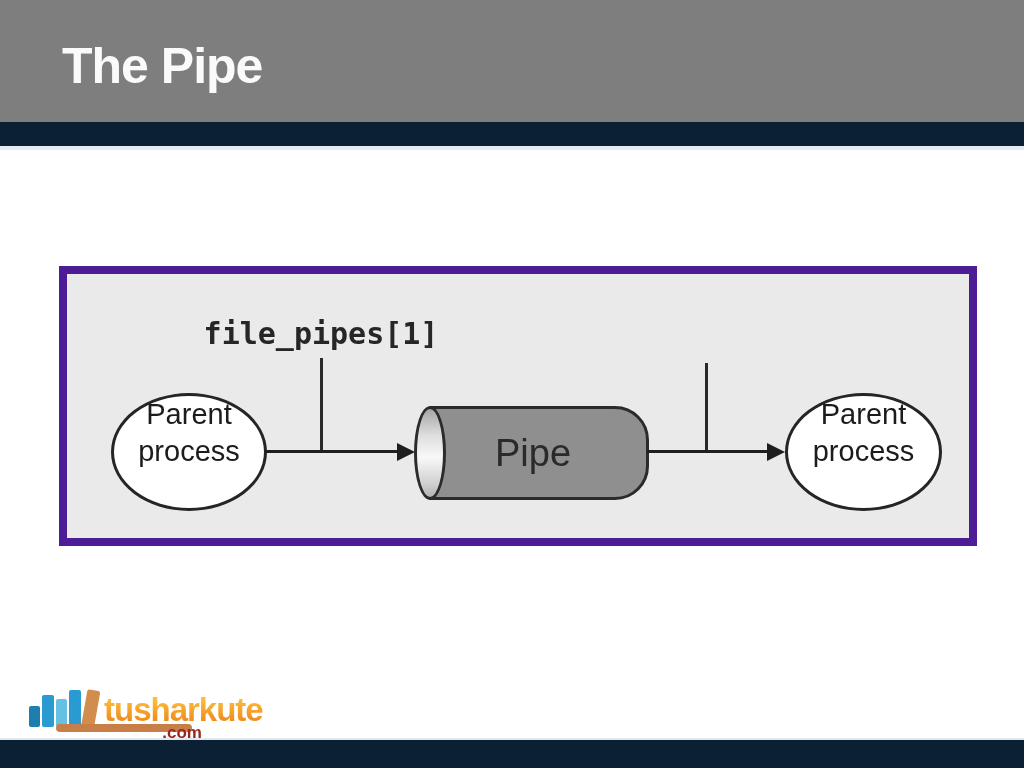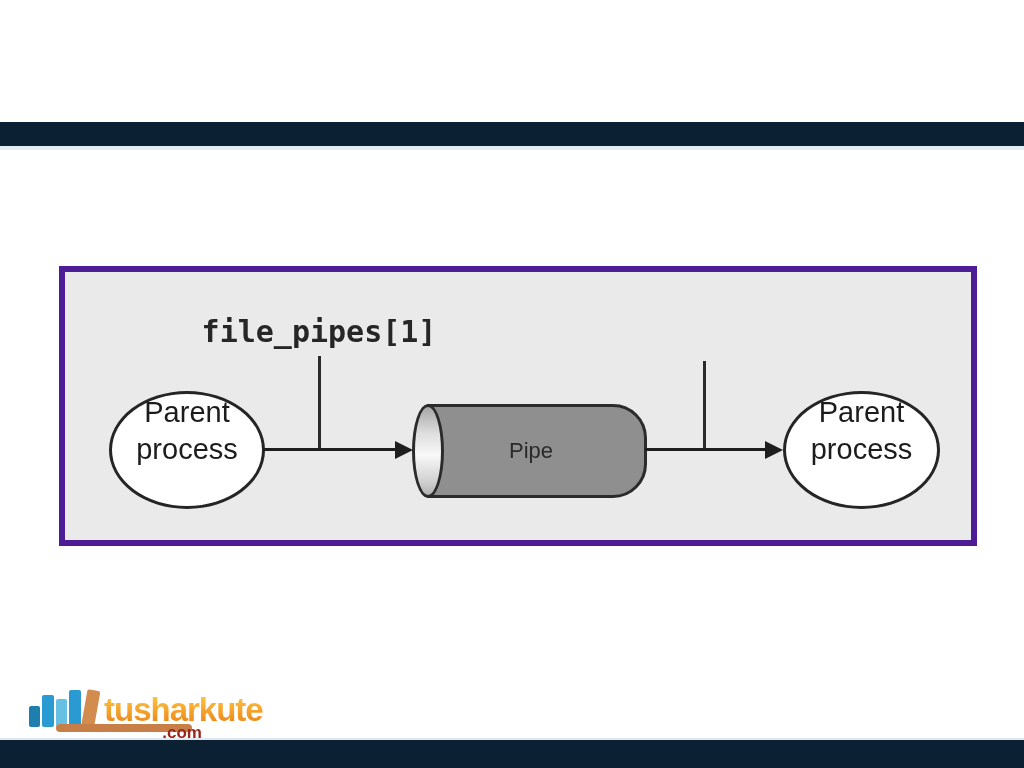--- a/index.html
+++ b/index.html
@@ -22,21 +22,21 @@
     background:#0c2033;
   }
   .accent-light-line {
     position:absolute; left:0; top:146px; width:1024px; height:4px;
     background:#e3ebf4;
   }
 
   
   .diagram-panel {
     position:absolute; left:59px; top:266px; width:918px; height:280px;
-    background:#eaeaea; border:6px solid #4c1d95; box-sizing:border-box;
+    background:#eaeaea; border:8px solid #4c1d95; box-sizing:border-box;
   }
   .fd-label {
     position:absolute; transform:translateX(-50%);
     font-family:"DejaVu Sans Mono", monospace; font-weight:bold;
     font-size:30px; color:#262626; white-space:nowrap; top:42px;
   }
   .fd-label.write { left:254px; }
   .fd-label.read  { left:639px; }
   .vline {
     position:absolute; width:3px; background:#2a2a2a;
@@ -64,21 +64,21 @@
     border-left:18px solid #1e1e1e;
   }
   .arrow-head.a1 { left:330px; }
   .arrow-head.a2 { left:700px; }
 
   .pipe-body {
     position:absolute; left:362px; top:132px; width:220px; height:94px;
     background:#8f8f8f; border:3px solid #2b2b2b; box-sizing:border-box;
     border-radius:0 34px 34px 0;
     display:flex; align-items:center; justify-content:center;
-    font-size:22px; color:#2a2a2a; padding-right:12px;
+    font-size:38px; color:#2a2a2a; padding-right:12px;
   }
   .pipe-cap {
     position:absolute; left:347px; top:132px; width:32px; height:94px;
     border:3px solid #2b2b2b; border-radius:50%; box-sizing:border-box;
     background:linear-gradient(180deg,#a6a6a6 0%,#dedede 30%,#f8f8f8 55%,#d0d0d0 85%,#b2b2b2 100%);
     z-index:2;
   }
 
   
   .footer-light-line {
@@ -109,20 +109,23 @@
   .logo-tld {
     position:absolute; left:140px; top:723px; width:62px; text-align:right;
     font-size:17px; font-weight:700; color:#99261b;
   }
 </style>
 </head>
 <body>
 
 <div class="slide">
 
+  <div class="header-bar">
+    <div class="page-title">The Pipe</div>
+  </div>
   <div class="accent-bar-top"></div>
   <div class="accent-light-line"></div>
 
   <div class="diagram-panel">
 
     <div class="fd-label write">file_pipes[1]</div>
 
     <div class="vline write"></div>
     <div class="vline read"></div>
 

